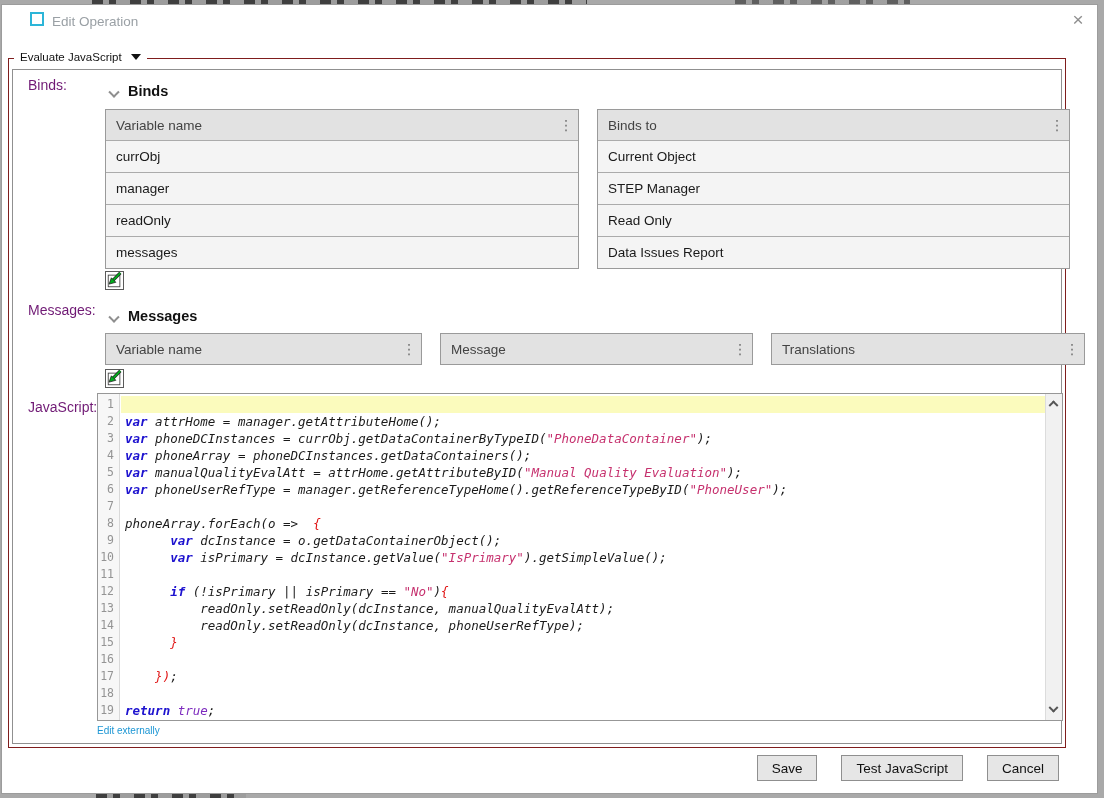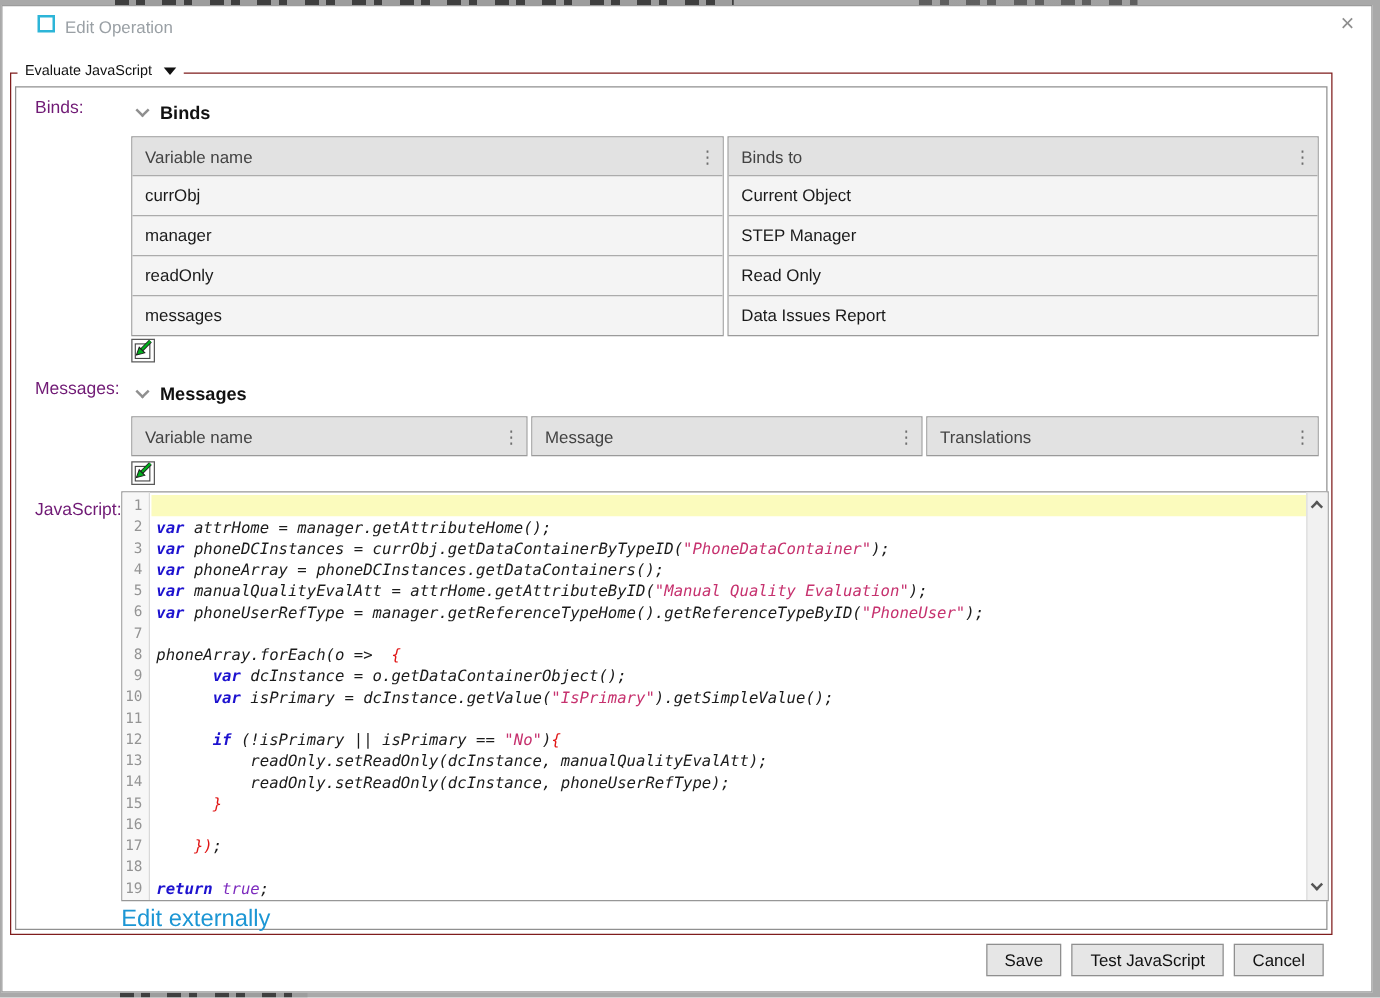--- a/index.html
+++ b/index.html
@@ -28,27 +28,27 @@
     border:1px solid #7f1d1d; }
   .legend { position:absolute; left:5px; top:-8px; background:#fff; padding:0 6px;
     display:flex; align-items:center; gap:9px; font-size:11.5px; color:#111; }
   .tri-down { width:0; height:0; border-left:5px solid transparent;
     border-right:5px solid transparent; border-top:6px solid #111; }
   .inner { position:absolute; left:3px; top:10px; right:3px; bottom:3px;
     border:1px solid #909090; background:#fff; }
 
   .field-label { position:absolute; left:3px; font-size:14px; color:#701a75;margin-left:12px; }
 
-  .section-head { position:absolute; display:flex; align-items:center; gap:10px; }
+  .section-head { position:absolute; display:flex; align-items:flex-end; gap:10px; }
   .chev { width:8px; height:8px; border-right:2px solid #8f8f8f; border-bottom:2px solid #8f8f8f;
     transform:rotate(45deg) translate(-2px,-2px); }
   .section-title { font-size:14.5px; font-weight:bold; color:#111; }
 
   
-  .grid { position:absolute; display:flex; gap:3px; }
+  .grid { position:absolute; display:flex; gap:18px; }
   .gcol { display:flex; flex-direction:column; border:1px solid #9a9a9a; background:var(--row_bg,#f4f4f4); }
   .gcell { display:flex; align-items:center; padding:0 10px; font-size:13.5px; position:relative; }
   .ghead { height:30px; background:var(--header_bg,#e2e2e2); color:#434343; }
   .gbody { height:32px; border-top:1px solid #ababab; color:#1a1a1a; background:var(--row_bg,#f4f4f4); }
   .kebab { position:absolute; right:5px; top:50%; transform:translateY(-50%);
     color:#6e6e6e; font-size:14px; }
 
   .mini-btn { position:absolute; width:19px; height:19px; background:#fff;
     border:1px solid #5a5a5a; padding:0; display:flex; align-items:center; justify-content:center; }
 
@@ -69,25 +69,25 @@
   .tok-a { color:var(--atom,#7d2bbe); }
   .tok-p { color:#1b1b1b; }
   .vscroll { position:absolute; right:0; top:0; bottom:0; width:17px; background:#f1f1f1;
     border-left:1px solid #dcdcdc; }
   .scroll-arrow { position:absolute; left:4px; width:8px; height:8px; }
   .scroll-arrow span { display:block; width:7px; height:7px;
     border-right:2px solid #555; border-bottom:2px solid #555; }
   .arrow-up { top:5px; } .arrow-up span { transform:rotate(-135deg) translate(-2px,-2px); }
   .arrow-down { bottom:5px; } .arrow-down span { transform:rotate(45deg) translate(-2px,-2px); }
 
-  .edit-link { position:absolute; left:84px; top:655px; font-size:19px;
+  .edit-link { position:absolute; left:84px; top:655px; font-size:10px;
     color:var(--link,#1c96d4); cursor:pointer; }
 
   
-  .footer { position:absolute; right:38px; top:750px; display:flex; gap:8px; }
+  .footer { position:absolute; right:38px; top:750px; display:flex; gap:24px; }
   .btn { height:26px; padding:0 14px; background:#e6e6e6; border:1px solid #8f8f8f;
     font-family:"Liberation Sans", sans-serif; font-size:13.5px; color:#111; }
 </style>
 </head>
 <body>
 
 <div class="artifact a-top1"></div>
 <div class="artifact a-top2"></div>
 <div class="artifact a-bottom"></div>
 

